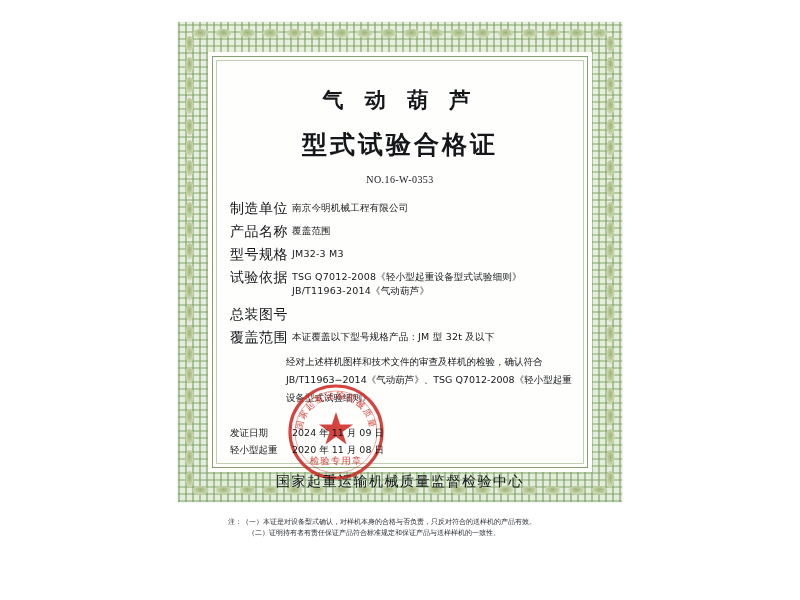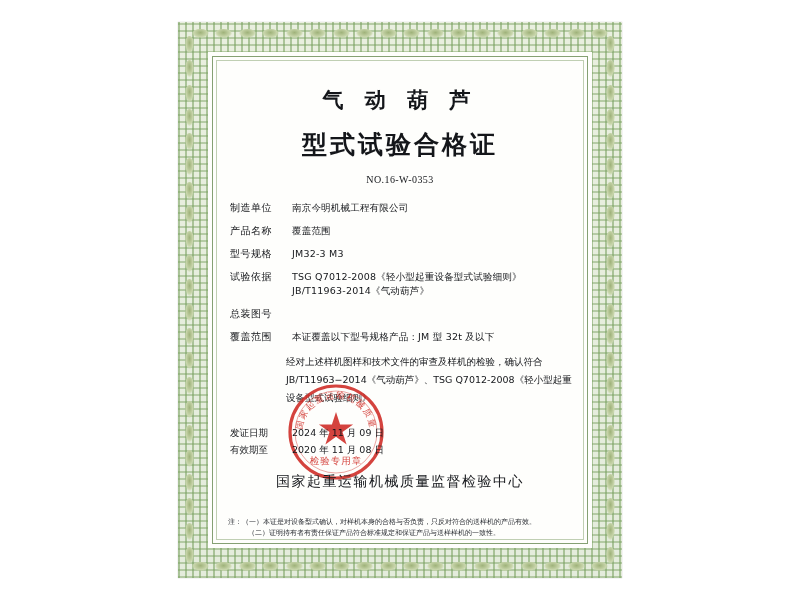--- a/index.html
+++ b/index.html
@@ -16,21 +16,21 @@
     height: 600px;
     background: #ffffff;
     overflow: hidden;
   }
   
   .certificate {
     position: absolute;
     left: 178px;
     top: 22px;
     width: 444px;
-    height: 556px;
+    height: 480px;
     background: #fdfdfb;
     box-shadow: 0 0 1px rgba(0,0,0,0.25);
   }
   
   .border-outer {
     position: absolute;
     inset: 0;
     background:
       repeating-linear-gradient(90deg,
         rgba(120,160,95,0.55) 0px, rgba(120,160,95,0.55) 2px,
@@ -124,21 +124,21 @@
     align-items: flex-start;
     margin-bottom: 9px;
     font-size: 10px;
     line-height: 14px;
   }
   .field-label {
     width: 62px;
     flex: 0 0 62px;
     letter-spacing: 0.5px;
     font-family: "DejaVu Sans", sans-serif;
-    font-size: 10px;
+    font-size: 14px;
   }
   .field-value {
     flex: 1;
     font-family: "DejaVu Sans", sans-serif;
     font-size: 9.5px;
     letter-spacing: 0.2px;
   }
   .field-value .line2 { display: block; }
   .para {
     font-size: 9.5px;
@@ -344,21 +344,21 @@
         <div>JB/T11963−2014《气动葫芦》、TSG Q7012-2008《轻小型起重</div>
         <div>设备型式试验细则》</div>
       </div>
 
       <div class="dates">
         <div class="date-row">
           <div class="date-label">发证日期</div>
           <div>2024 年 11 月 09 日</div>
         </div>
         <div class="date-row">
-          <div class="date-label">有效期至</div>
+          <div class="date-label">轻小型起重</div>
           <div>2020 年 11 月 08 日</div>
         </div>
       </div>
 
       <div class="issuer">国家起重运输机械质量监督检验中心</div>
 
       <div class="notes">
         <div class="note-line">
           <span class="note-tag">注：（一）</span>
           <span>本证是对设备型式确认，对样机本身的合格与否负责，只反对符合的送样机的产品有效。</span>

